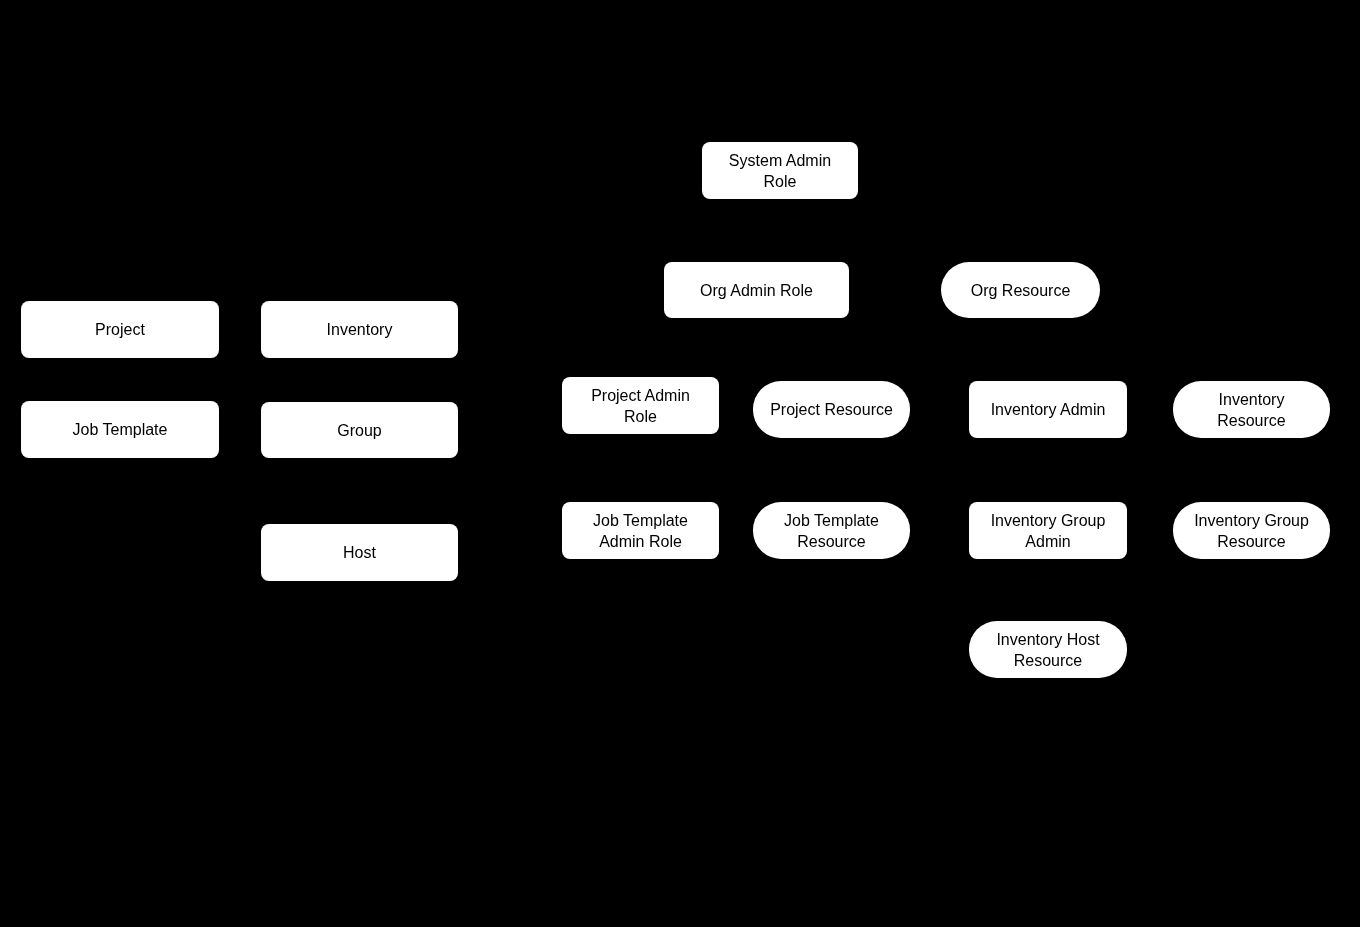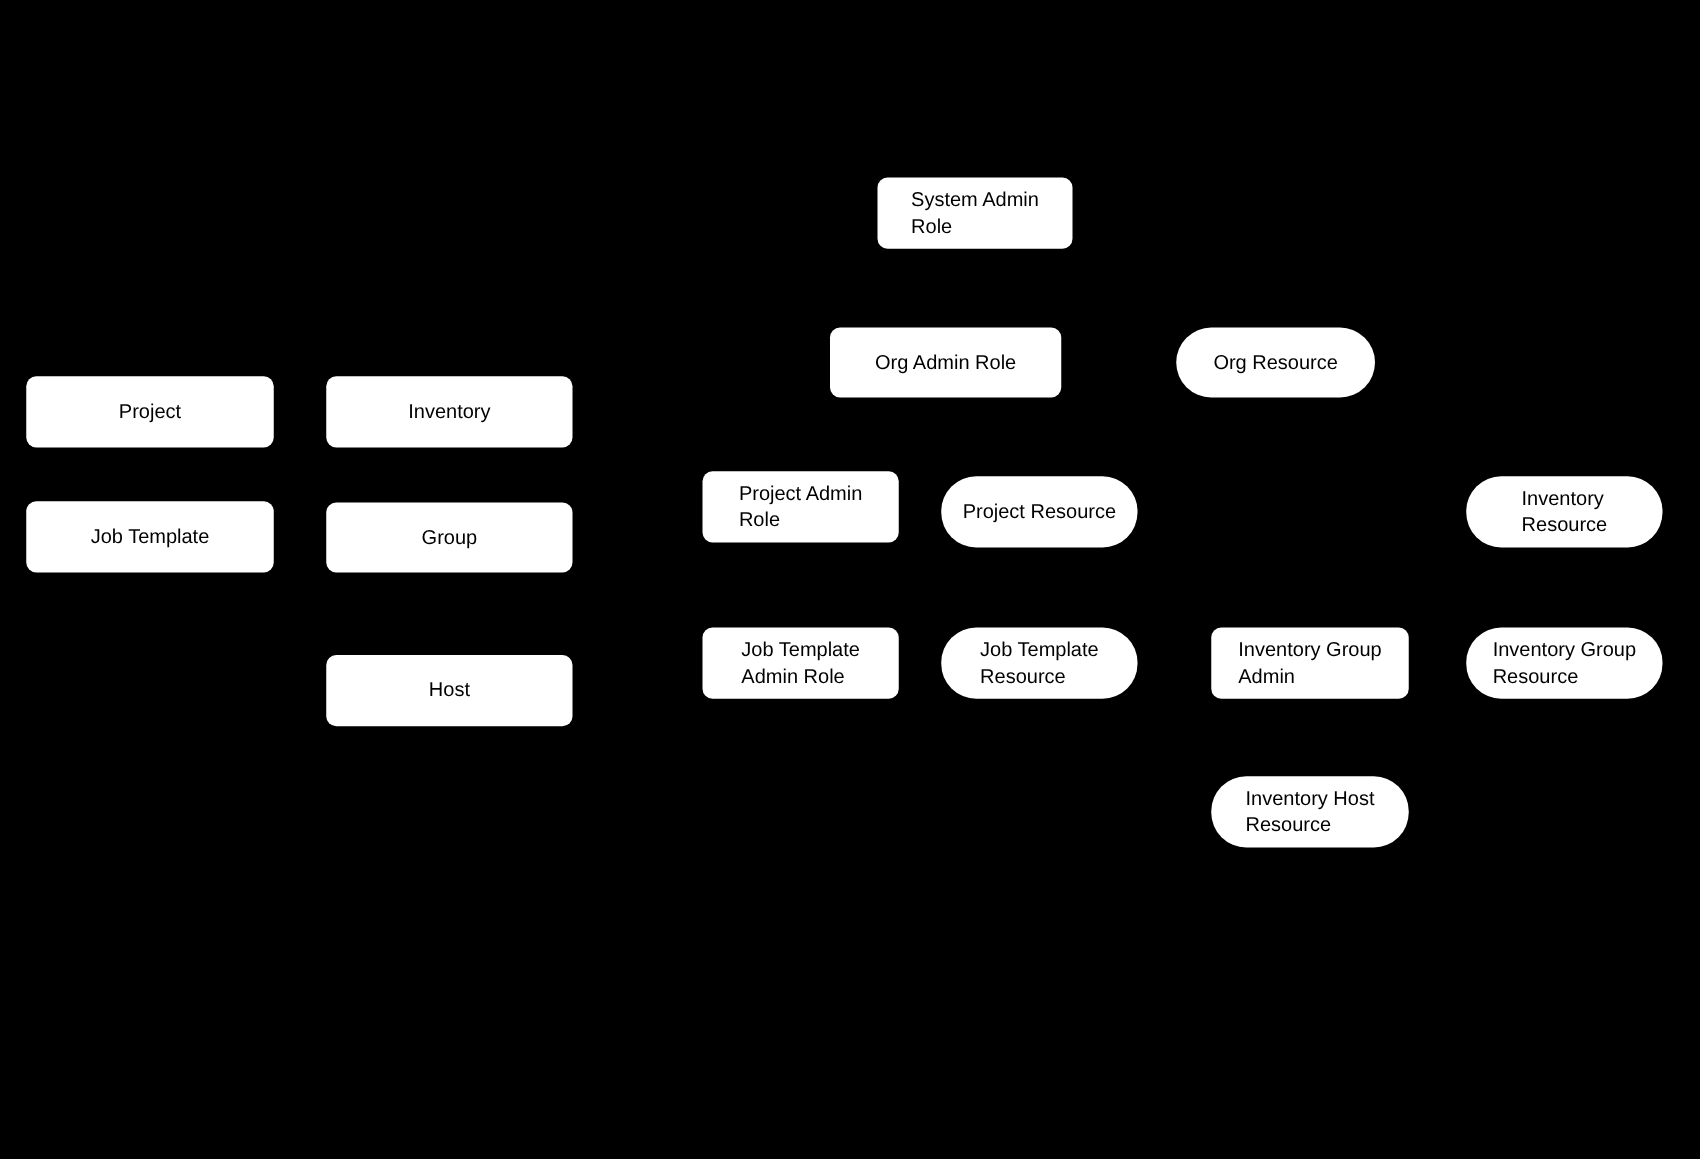--- a/index.html
+++ b/index.html
@@ -16,21 +16,21 @@
     font-family: "Liberation Sans", sans-serif;
   }
   .node {
     position: absolute;
     box-sizing: border-box;
     background: #ffffff;
     color: #000000;
     display: flex;
     align-items: center;
     justify-content: center;
-    text-align: left;
+    text-align: center;
     font-size: 16px;
     line-height: 21px;
     white-space: pre-line;
     border-radius: 8px;
     padding: 2px 6px;
   }
   .stadium { border-radius: 28px; }
 
   
   .n0  { left: 141px;  top: 201px; width: 198px; height: 57px; }
@@ -65,20 +65,21 @@
 Role</div>
   <div class="node n7">Org Admin Role</div>
   <div class="node stadium n8">Org Resource</div>
   <div class="node n9">Project Admin
 Role</div>
   <div class="node stadium n10">Project Resource</div>
   <div class="node n11">Job Template
 Admin Role</div>
   <div class="node stadium n12">Job Template
 Resource</div>
+  <div class="node n13">Inventory Admin</div>
   <div class="node stadium n14">Inventory
 Resource</div>
   <div class="node n15">Inventory Group
 Admin</div>
   <div class="node stadium n16">Inventory Group
 Resource</div>
   <div class="node stadium n17">Inventory Host
 Resource</div>
 </div>
 

